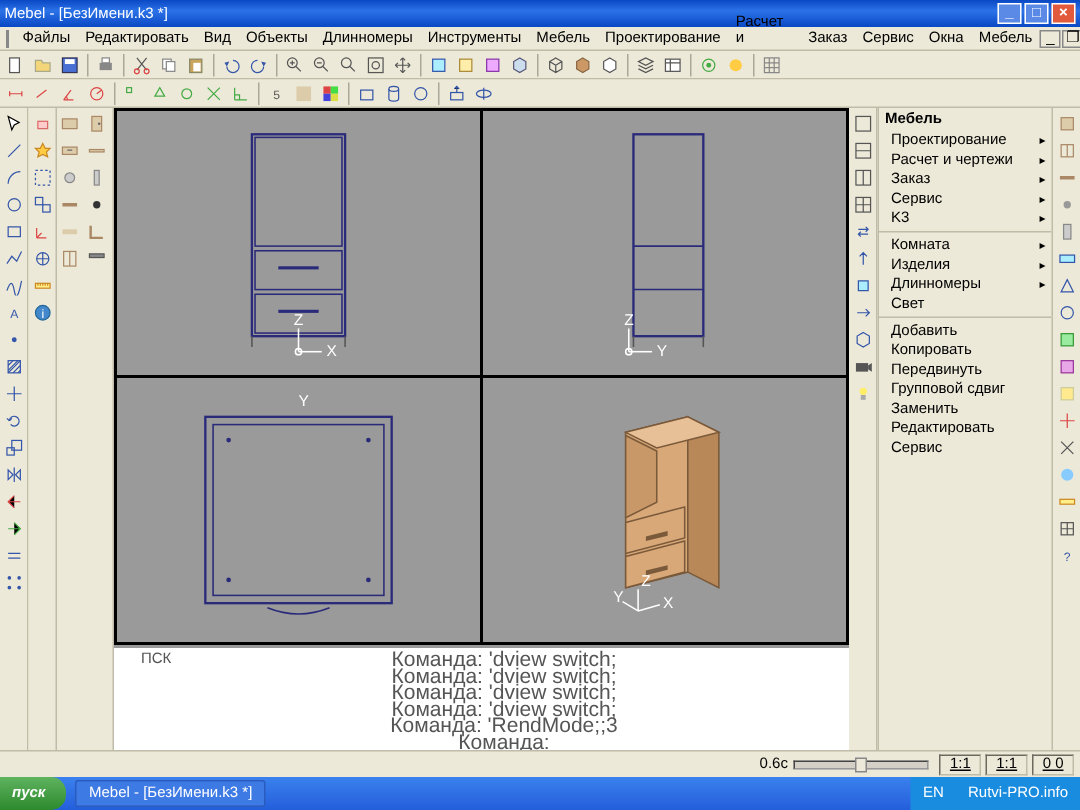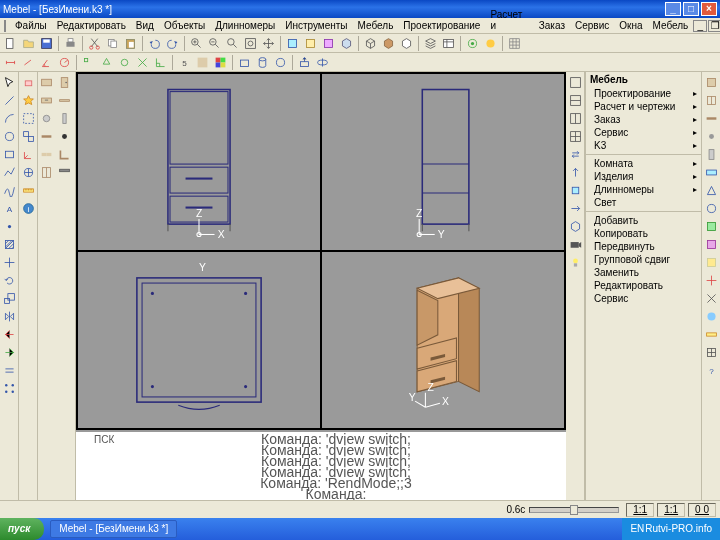--- a/index.html
+++ b/index.html
@@ -36,21 +36,21 @@
 .rpanel .item .arrow { margin-left: auto; font-size: 8px; }
 .rpanel .sep { height: 1px; background: #c0bca8; margin: 2px 0; }
 .rtoolbar { width: 19px; background: #ece9d8; border-left: 1px solid #c0bca8; display: flex; flex-direction: column; align-items: center; padding: 2px 0; gap: 1px; }
 .statusbar { height: 18px; background: #ece9d8; border-top: 1px solid #c0bca8; display: flex; align-items: center; padding: 0 4px; font-size: 9px; }
 .statusbar .cell { border: 1px inset #c0bca8; padding: 0 6px; height: 14px; line-height: 12px; margin-left: 3px; text-decoration: underline; }
 .statusbar .slider { width: 90px; height: 6px; background: #d4d0c8; border: 1px inset #999; position: relative; margin: 0 4px; }
 .statusbar .slider .thumb { position: absolute; width: 8px; height: 10px; background: #ece9d8; border: 1px solid #888; top: -3px; left: 40px; }
 .taskbar { height: 22px; background: linear-gradient(#3a81ee,#245edb); display: flex; align-items: center; }
 .taskbar .start { height: 22px; padding: 0 14px 16px 8px; background: linear-gradient(#5fb35f,#2d8a2d); color: #fff; font-weight: bold; font-style: italic; line-height: 22px; border-radius: 0 10px 10px 0; }
 .taskbar .task { height: 18px; background: #3e7ae4; border: 1px solid #2a5cc0; color: #fff; padding: 0 8px; margin-left: 6px; line-height: 16px; border-radius: 2px; }
-.taskbar .tray { margin-left: auto; background: #1a8ce0; height: 22px; padding: 0 8px; color: #fff; line-height: 22px; display: flex; gap: 1px; align-items: center; }
+.taskbar .tray { margin-left: auto; background: #1a8ce0; height: 22px; padding: 0 8px; color: #fff; line-height: 22px; display: flex; gap: 16px; align-items: center; }
 </style>
 </head>
 <body>
 
 <div class="titlebar">
   <span class="title">Mebel - [БезИмени.k3 *]</span>
   <div class="winbtns">
     <div class="winbtn">_</div>
     <div class="winbtn">□</div>
     <div class="winbtn close">×</div>

